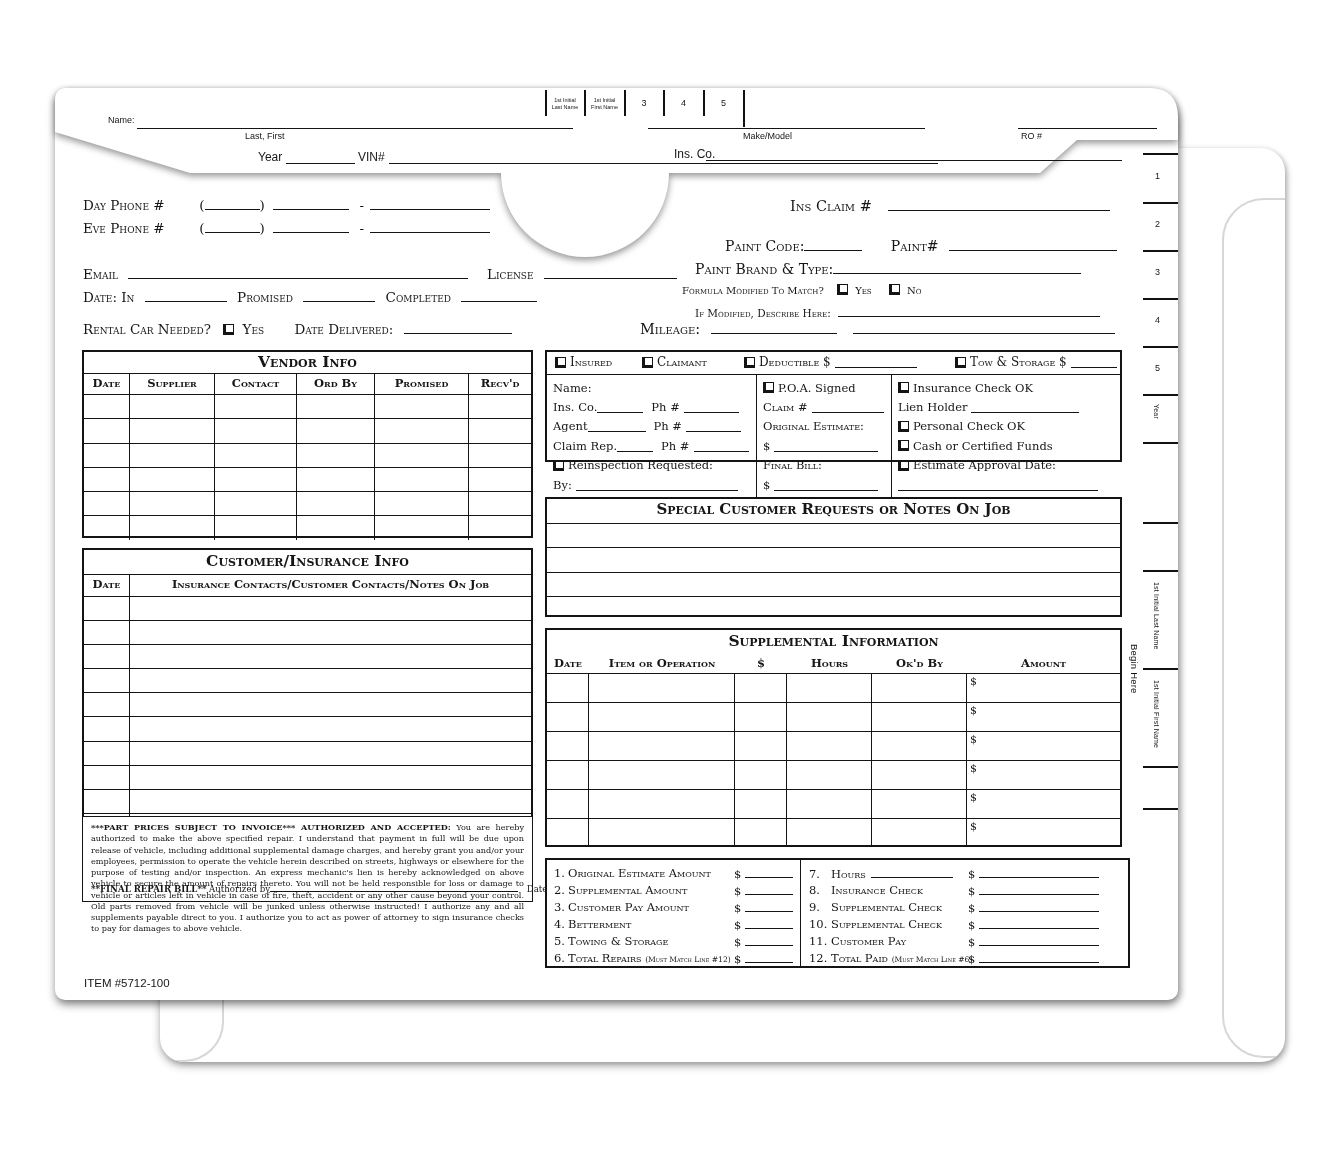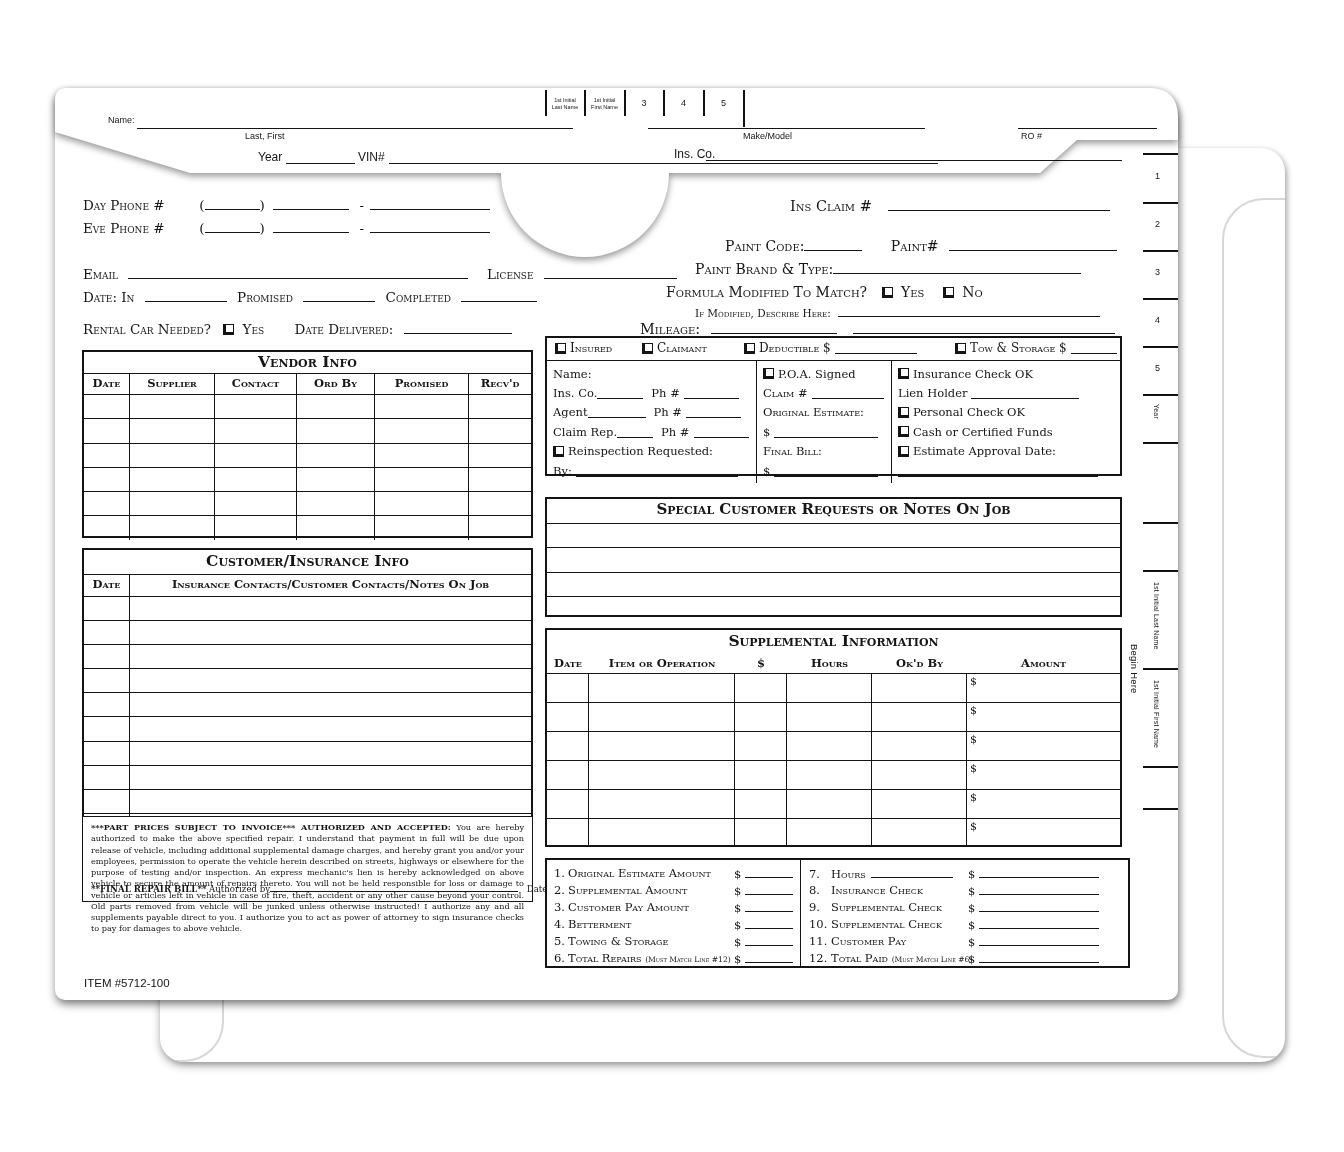--- a/index.html
+++ b/index.html
@@ -267,38 +267,38 @@
     <span class="u" style="width:222px;margin-left:12px"></span>
   </div>
   <div class="L sc z2" style="left:670px;top:150px;font-size:14px">
     <span>Paint Code:</span><span class="u" style="width:58px"></span>
     <span style="margin-left:24px">Paint#</span>
     <span class="u" style="width:168px;margin-left:6px"></span>
   </div>
   <div class="L sc z2" style="left:640px;top:173px;font-size:14px">
     <span>Paint Brand &amp; Type:</span><span class="u" style="width:248px"></span>
   </div>
-  <div class="L sc z2" style="left:611px;top:196px;font-size:14px">
+  <div class="L sc z2" style="left:627px;top:196px;font-size:10px">
     <span>Formula Modified To Match?</span>
     <span class="cb" style="margin-left:10px"></span>
     <span>Yes</span>
     <span class="cb" style="margin-left:14px"></span>
     <span>No</span>
   </div>
   <div class="L sc z2" style="left:640px;top:219px;font-size:10.5px">
     <span>If Modified, Describe Here:</span>
     <span class="u" style="width:262px;margin-left:4px;height:9px"></span>
   </div>
   <div class="L sc z2" style="left:585px;top:233px;font-size:14.5px">
     <span>Mileage:</span>
     <span class="u" style="width:126px;margin-left:6px"></span>
     <span class="u" style="width:262px;margin-left:12px"></span>
   </div>
 
-  <div class="box z2" style="left:490px;top:248px;width:577px;height:140px">
+  <div class="box z2" style="left:490px;top:262px;width:577px;height:112px">
     <div style="position:relative;height:22px;border-bottom:1.8px solid #141414;font-size:12px" class="sc">
       <span class="L" style="left:8px;top:3px;display:flex;align-items:center">
             <span class="cb"></span>
             <span>Insured</span>
           </span>
       <span class="L" style="left:95px;top:3px;display:flex;align-items:center">
             <span class="cb"></span>
             <span>Claimant</span>
           </span>
       <span class="L" style="left:197px;top:3px;display:flex;align-items:center">

